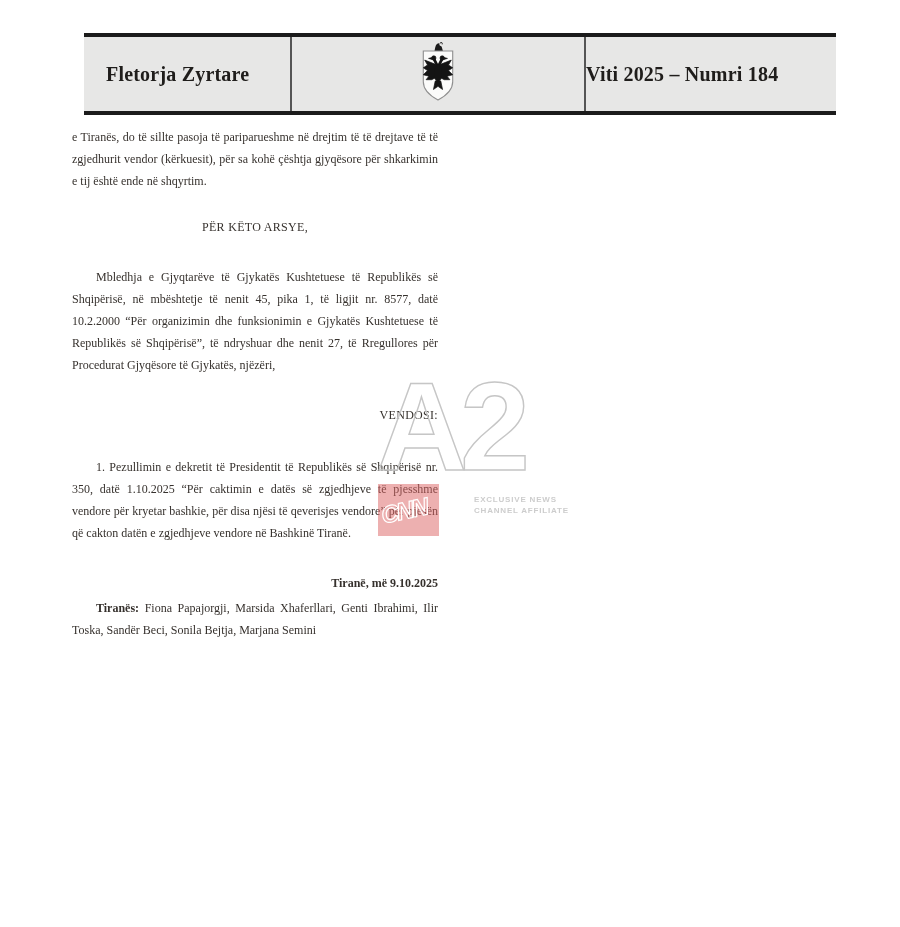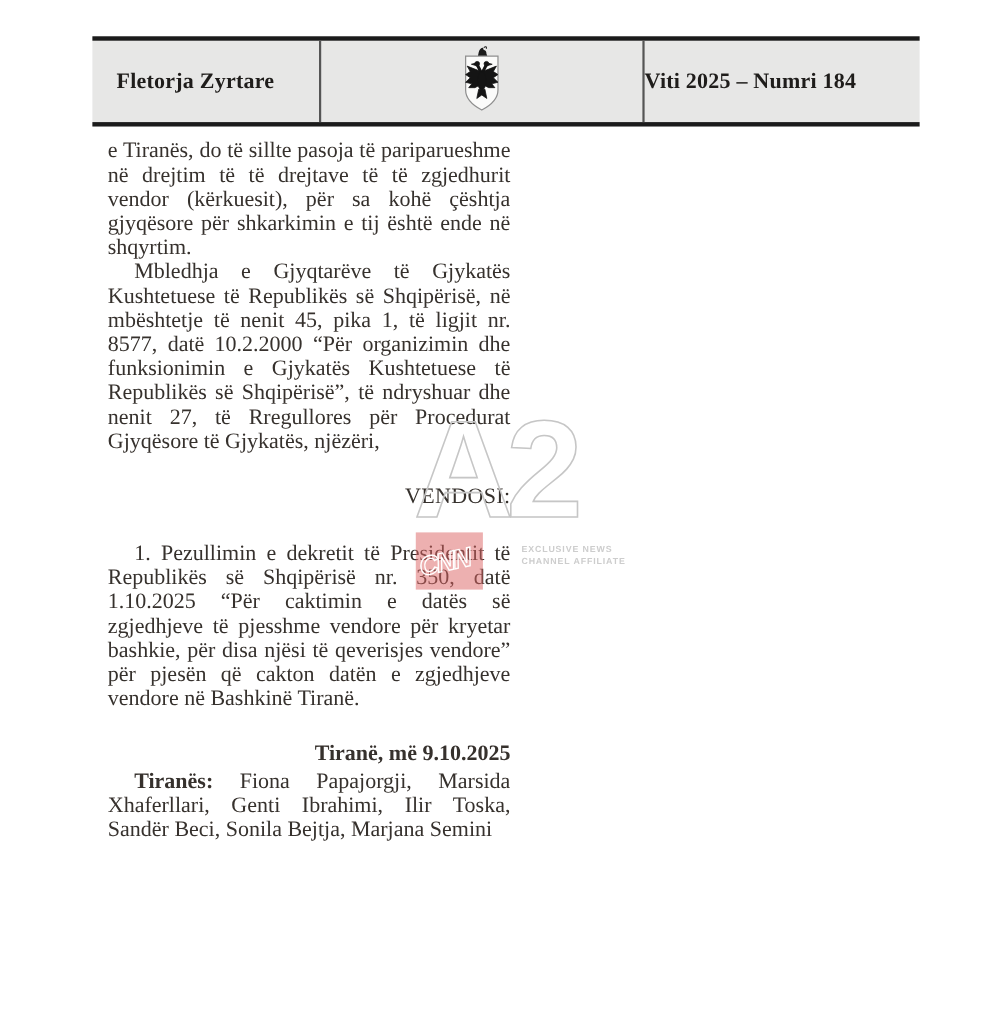--- a/index.html
+++ b/index.html
@@ -23,22 +23,22 @@
     box-sizing:border-box;
   }
   .masthead .cell{display:flex;align-items:center;box-sizing:border-box;}
   .cell-left{width:208px;padding-left:22px;border-right:2px solid #555;}
   .cell-mid{width:294px;justify-content:center;border-right:2px solid #555;}
   .cell-right{flex:1;}
   .mast-text{font-size:20px;font-weight:700;color:#1f1d1b;letter-spacing:0.2px;white-space:nowrap;}
 
   
   .doc-col{
-    position:absolute;left:82px;top:126px;width:366px;
-    font-size:20px;line-height:22px;text-align:justify;
+    position:absolute;left:56px;top:126px;width:366px;
+    font-size:12px;line-height:22px;text-align:justify;
   }
   .doc-col p{margin:0;}
   .indent{text-indent:24px;}
   .center-head{
     text-align:center;text-indent:0;
     letter-spacing:0.3px;
   }
   .h1-sp{margin-top:24px !important;margin-bottom:28px !important;}
   .h2-sp{margin-top:28px !important;margin-bottom:30px !important;text-align:right;}
   .dateline{font-weight:700;margin-top:28px !important;text-align:right;}
@@ -95,20 +95,21 @@
       </span>
     </div>
     <div class="cell cell-right">
       <span class="mast-text">Viti 2025 – Numri 184</span>
     </div>
   </div>
 
   <div class="doc-col">
     <p>e Tiranës, do të sillte pasoja të pariparueshme në drejtim të të drejtave të të zgjedhurit vendor (kërkuesit), për sa kohë çështja gjyqësore për shkarkimin e tij është ende në shqyrtim.</p>
 
+    <p class="center-head h1-sp">PËR KËTO ARSYE,</p>
 
     <p class="indent">Mbledhja e Gjyqtarëve të Gjykatës Kushtetuese të Republikës së Shqipërisë, në mbështetje të nenit 45, pika 1, të ligjit nr. 8577, datë 10.2.2000 “Për organizimin dhe funksionimin e Gjykatës Kushtetuese të Republikës së Shqipërisë”, të ndryshuar dhe nenit 27, të Rregullores për Procedurat Gjyqësore të Gjykatës, njëzëri,</p>
 
     <p class="center-head h2-sp">VENDOSI:</p>
 
     <p class="indent">1. Pezullimin e dekretit të Presidentit të Republikës së Shqipërisë nr. 350, datë 1.10.2025 “Për caktimin e datës së zgjedhjeve të pjesshme vendore për kryetar bashkie, për disa njësi të qeverisjes vendore” për pjesën që cakton datën e zgjedhjeve vendore në Bashkinë Tiranë.</p>
 
     <p class="indent dateline">Tiranë, më 9.10.2025</p>
 
 

